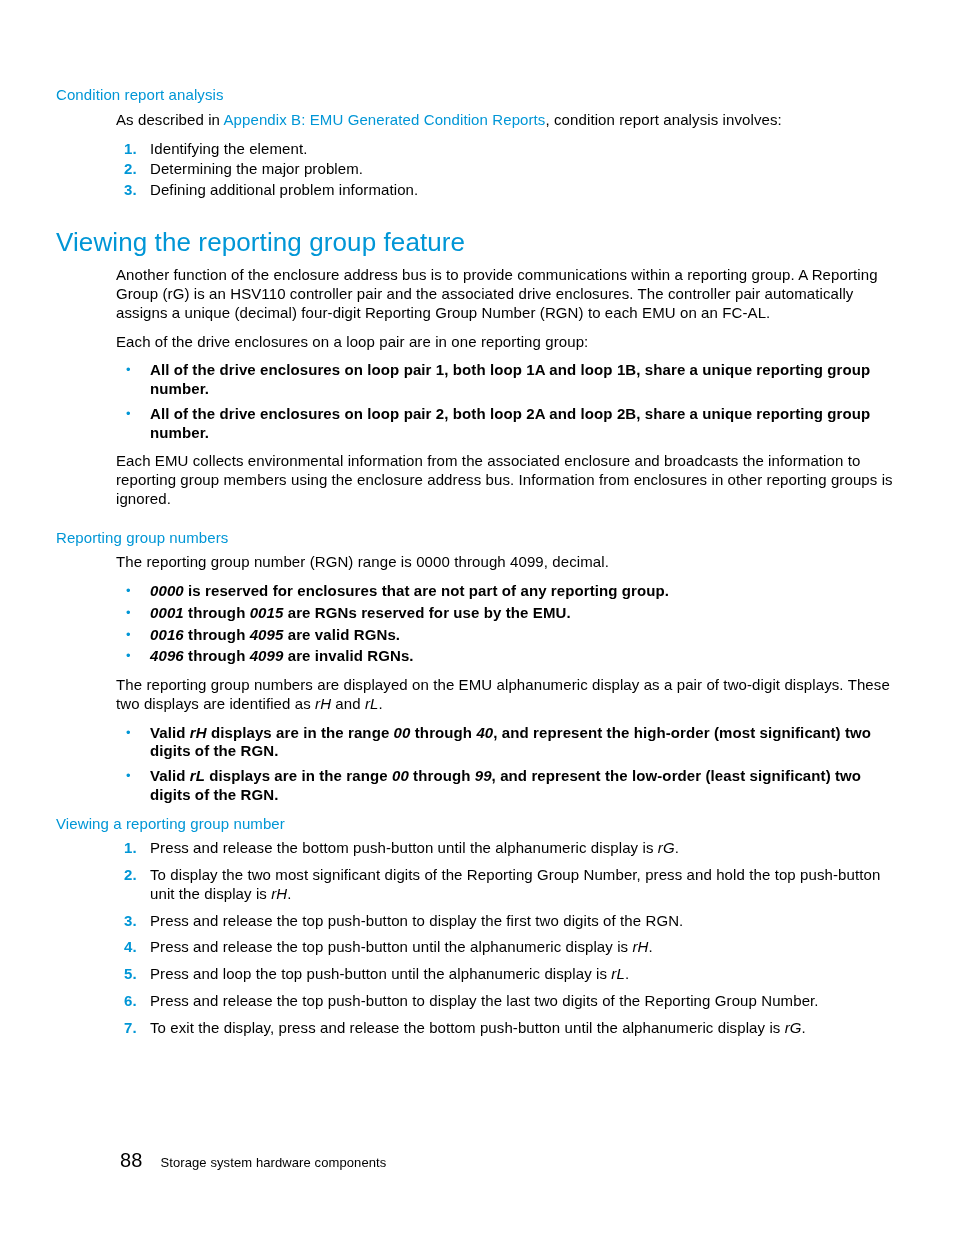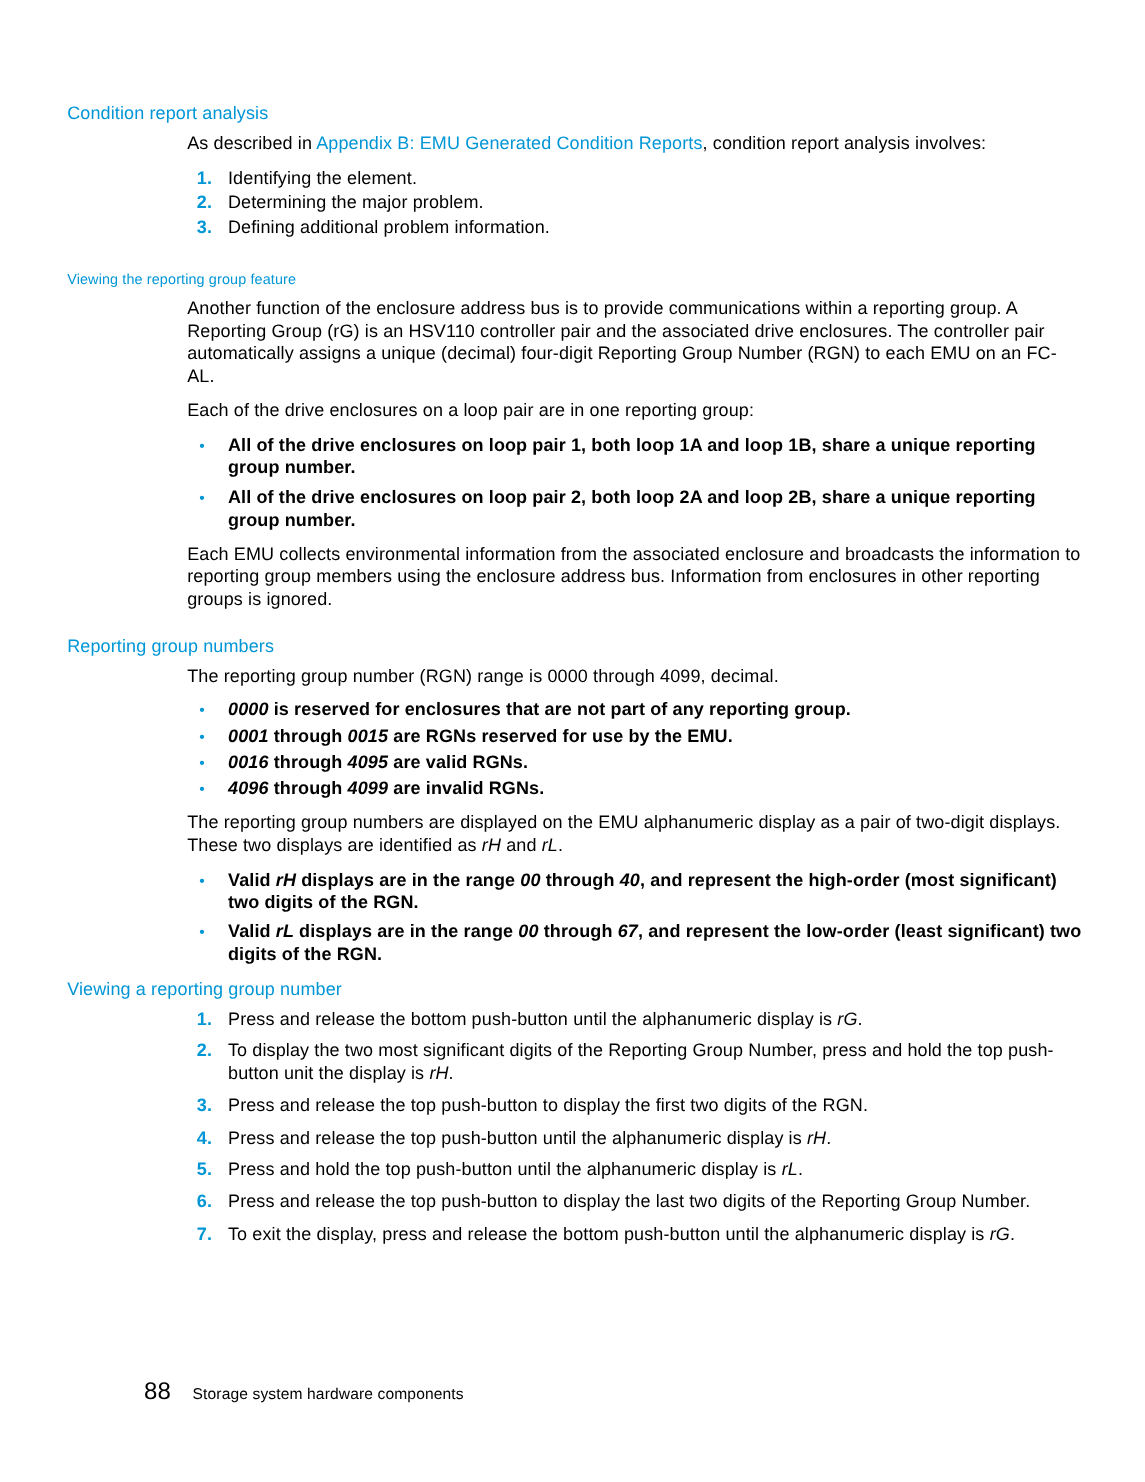--- a/index.html
+++ b/index.html
@@ -24,26 +24,26 @@
     padding: 86px 49px 0 56px;
   }
   .h3 {
     color: #0096d6;
     font-size: 15px;
     font-weight: 400;
     margin: 0 0 6px 0;
   }
   .h2 {
     color: #0096d6;
-    font-size: 12px;
+    font-size: 26px;
     font-weight: 400;
     margin: 26px 0 8px 0;
   }
   .body-block {
-    margin-left: 100px;
+    margin-left: 60px;
     margin-right: 2px;
   }
   p { margin: 0 0 10px 0; }
   .link { color: #0096d6; }
   ol.num {
     list-style: none;
     margin: 0 0 10px 0;
     padding: 0;
   }
   ol.num > li {
@@ -160,21 +160,21 @@
     <p>
       <span>The reporting group numbers are displayed on the EMU alphanumeric display as a pair of two-digit displays. These two displays are identified as </span><span class="ital">rH</span><span> and </span><span class="ital">rL</span><span>.</span>
     </p>
     <ul class="bul spaced">
       <li>
           <span class="bmark">•</span>
           <span class="btext"><span>Valid </span><span class="ital">rH</span><span> displays are in the range </span><span class="ital">00</span><span> through </span><span class="ital">40</span><span>, and represent the high-order (most significant) two digits of the RGN.</span></span>
         </li>
       <li>
           <span class="bmark">•</span>
-          <span class="btext"><span>Valid </span><span class="ital">rL</span><span> displays are in the range </span><span class="ital">00</span><span> through </span><span class="ital">67</span><span>, and represent the low-order (least significant) two digits of the RGN.</span></span>
+          <span class="btext"><span>Valid </span><span class="ital">rL</span><span> displays are in the range </span><span class="ital">00</span><span> through </span><span class="ital">99</span><span>, and represent the low-order (least significant) two digits of the RGN.</span></span>
         </li>
     </ul>
   </div>
 
   <div class="h3" style="">Viewing a reporting group number</div>
   <div class="body-block">
     <ol class="num spaced">
       <li>
           <span class="nmark">1.</span>
           <span class="ntext"><span>Press and release the bottom push-button until the alphanumeric display is </span><span class="ital">rG</span><span>.</span></span>
@@ -186,21 +186,21 @@
       <li>
           <span class="nmark">3.</span>
           <span class="ntext"><span>Press and release the top push-button to display the first two digits of the RGN.</span><span class="ital"></span><span></span></span>
         </li>
       <li>
           <span class="nmark">4.</span>
           <span class="ntext"><span>Press and release the top push-button until the alphanumeric display is </span><span class="ital">rH</span><span>.</span></span>
         </li>
       <li>
           <span class="nmark">5.</span>
-          <span class="ntext"><span>Press and hold the top push-button until the alphanumeric display is </span><span class="ital">rL</span><span>.</span></span>
+          <span class="ntext"><span>Press and loop the top push-button until the alphanumeric display is </span><span class="ital">rL</span><span>.</span></span>
         </li>
       <li>
           <span class="nmark">6.</span>
           <span class="ntext"><span>Press and release the top push-button to display the last two digits of the Reporting Group Number.</span><span class="ital"></span><span></span></span>
         </li>
       <li>
           <span class="nmark">7.</span>
           <span class="ntext"><span>To exit the display, press and release the bottom push-button until the alphanumeric display is </span><span class="ital">rG</span><span>.</span></span>
         </li>
     </ol>

